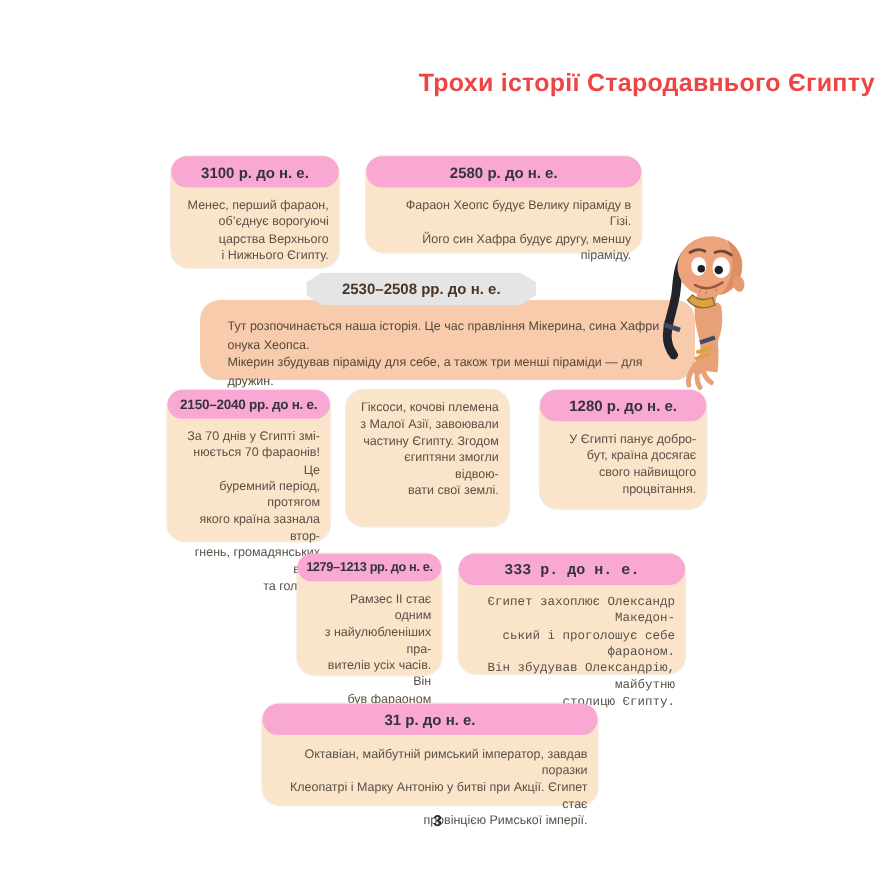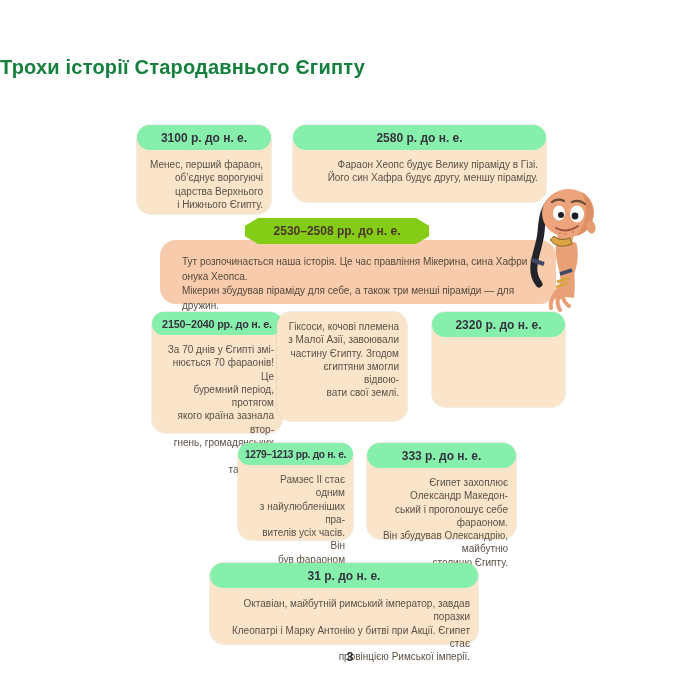--- a/index.html
+++ b/index.html
@@ -1,40 +1,40 @@
 <!DOCTYPE html>
 <html><head>
 <meta charset="utf-8">
 <style>
   html,body{margin:0;padding:0;background:#fff;}
   #page{position:relative;width:700px;height:700px;background:#ffffff;overflow:hidden;
         font-family:"Liberation Sans","DejaVu Sans",sans-serif;}
-  .title{position:absolute;top:56px;left:0;width:700px;text-align:left;
-         font-size:20px;font-weight:bold;color:#15803d;letter-spacing:.2px;}
+  .title{position:absolute;top:56px;left:0;width:700px;text-align:right;
+         font-size:20px;font-weight:bold;color:#ef4444;letter-spacing:.2px;}
   .card{position:absolute;background:#fae5ca;border-radius:14px;
         box-shadow:0 0 0 1px rgba(205,180,140,.25);}
-  .card-header{background:#86efac;border-radius:13px;text-align:center;
+  .card-header{background:#f9a8d4;border-radius:13px;text-align:center;
         font-weight:bold;color:#35343e;padding:6px 2px 5px 2px;white-space:nowrap;}
   .card-body{white-space:pre-line;color:#5a5046;font-size:10px;line-height:13.3px;
         padding:8px 8px 0 11px;text-align:right;}
   .fs12{font-size:12px;} .fs11{font-size:10.8px;letter-spacing:-.2px;}
   .fs10{font-size:10.2px;letter-spacing:-.3px;}
   .c1{left:137px;top:125px;width:134px;height:89px;}
-  .c2{left:293px;top:125px;width:253px;height:77px;}
-  .c3{left:152px;top:312px;width:130px;height:121px;}
+  .c2{left:293px;top:125px;width:220px;height:77px;}
+  .c3{left:134px;top:312px;width:130px;height:121px;}
   .c4{left:277px;top:312px;width:130px;height:109px;}
   .c5{left:432px;top:312px;width:133px;height:95px;}
   .c6{left:138px;top:443px;width:90px;height:93px;}
   .c7{left:238px;top:443px;width:115px;height:97px;}
-  .c8{left:367px;top:443px;width:149px;height:96px;}
+  .c8{left:367px;top:443px;width:181px;height:96px;font-family:Liberation Mono, monospace;}
   .c9{left:210px;top:563px;width:268px;height:81px;}
   .c2 .card-body,.c8 .card-body{padding-top:8px;padding-left:13px;}
   .c9 .card-body{padding-top:9px;padding-left:14px;}
   .banner{position:absolute;left:245px;top:218px;width:184px;height:26px;z-index:3;
-        background:#84cc16;color:#4a3629;font-weight:bold;font-size:12px;
+        background:#e5e5e5;color:#4a3629;font-weight:bold;font-size:12px;
         line-height:26px;text-align:center;white-space:nowrap;
         clip-path:polygon(13px 0,calc(100% - 13px) 0,100% 30%,100% 70%,calc(100% - 13px) 100%,13px 100%,0 70%,0 30%);}
   .highlight-card{position:absolute;left:160px;top:240px;width:396px;height:64px;z-index:2;
         background:#f7cbac;border-radius:16px;}
   .highlight-card .hl-text{white-space:pre-line;color:#55493c;font-size:10px;
         line-height:14.5px;padding:15px 16px 0 22px;}
   .char{position:absolute;left:516px;top:186px;width:100px;height:130px;z-index:5;}
   .page-number{position:absolute;left:0;top:650px;width:700px;text-align:center;
         font-size:12.5px;font-weight:600;color:#2a2a32;}
 </style>
@@ -103,21 +103,25 @@
 
   <div class="card c4">
     <div class="card-body">Гіксоси, кочові племена
 з Малої Азії, завоювали
 частину Єгипту. Згодом
 єгиптяни змогли відвою-
 вати свої землі.</div>
   </div>
 
   <div class="card c5">
-    <div class="card-header fs12">2320 р. до н. е.</div>
+    <div class="card-header fs12">1280 р. до н. е.</div>
+    <div class="card-body">У Єгипті панує добро-
+бут, країна досягає
+свого найвищого
+процвітання.</div>
   </div>
 
 
   <div class="card c7">
     <div class="card-header fs10">1279–1213 рр. до н. е.</div>
     <div class="card-body">Рамзес II стає одним
 з найулюбленіших пра-
 вителів усіх часів. Він
 був фараоном майже
 70 років.</div>

